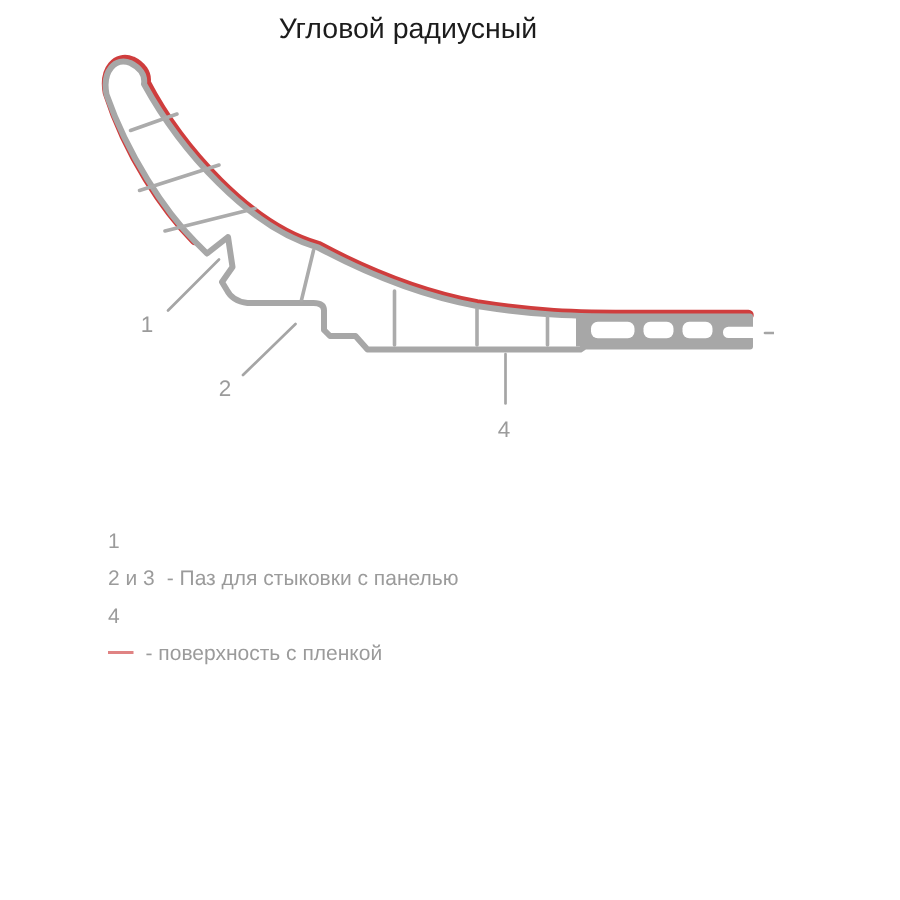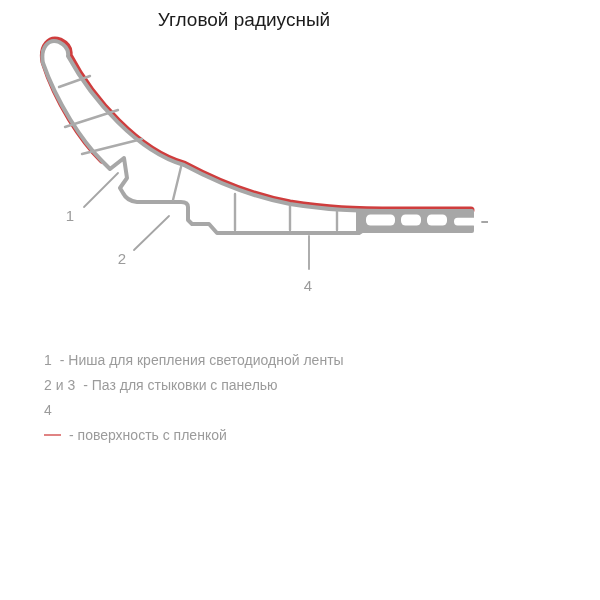--- a/index.html
+++ b/index.html
@@ -3,20 +3,21 @@
 <meta charset="utf-8">
 <style>
   html, body { margin: 0; padding: 0; background: #ffffff; }
   .page {
     position: relative;
     width: 488px;
     height: 600px;
     background: #ffffff;
     font-family: "Liberation Sans", sans-serif;
     overflow: hidden;
+    margin-left: 28px;
   }
   .title {
     position: absolute;
     top: 9px;
     left: 0;
     width: 100%;
     text-align: center;
     font-size: 19px;
     color: #1c1c1c;
   }
@@ -128,21 +129,20 @@
 
     <text class="callout-label" x="70" y="221" text-anchor="middle">1</text>
     <text class="callout-label" x="122" y="264" text-anchor="middle">2</text>
     <text class="callout-label" x="534" y="227" text-anchor="middle">3</text>
     <text class="callout-label" x="308" y="291" text-anchor="middle">4</text>
   </svg>
 
   <div class="legend">
     <div class="legend-row">
       <span class="legend-marker">1</span>
-      <span class="legend-text">- Ниша для крепления светодиодной ленты</span>
     </div>
     <div class="legend-row">
       <span class="legend-marker">2 и 3</span>
       <span class="legend-text">- Паз для стыковки с панелью</span>
     </div>
     <div class="legend-row">
       <span class="legend-marker">4</span>
     </div>
     <div class="legend-row">
       <span class="legend-line-swatch"></span>

